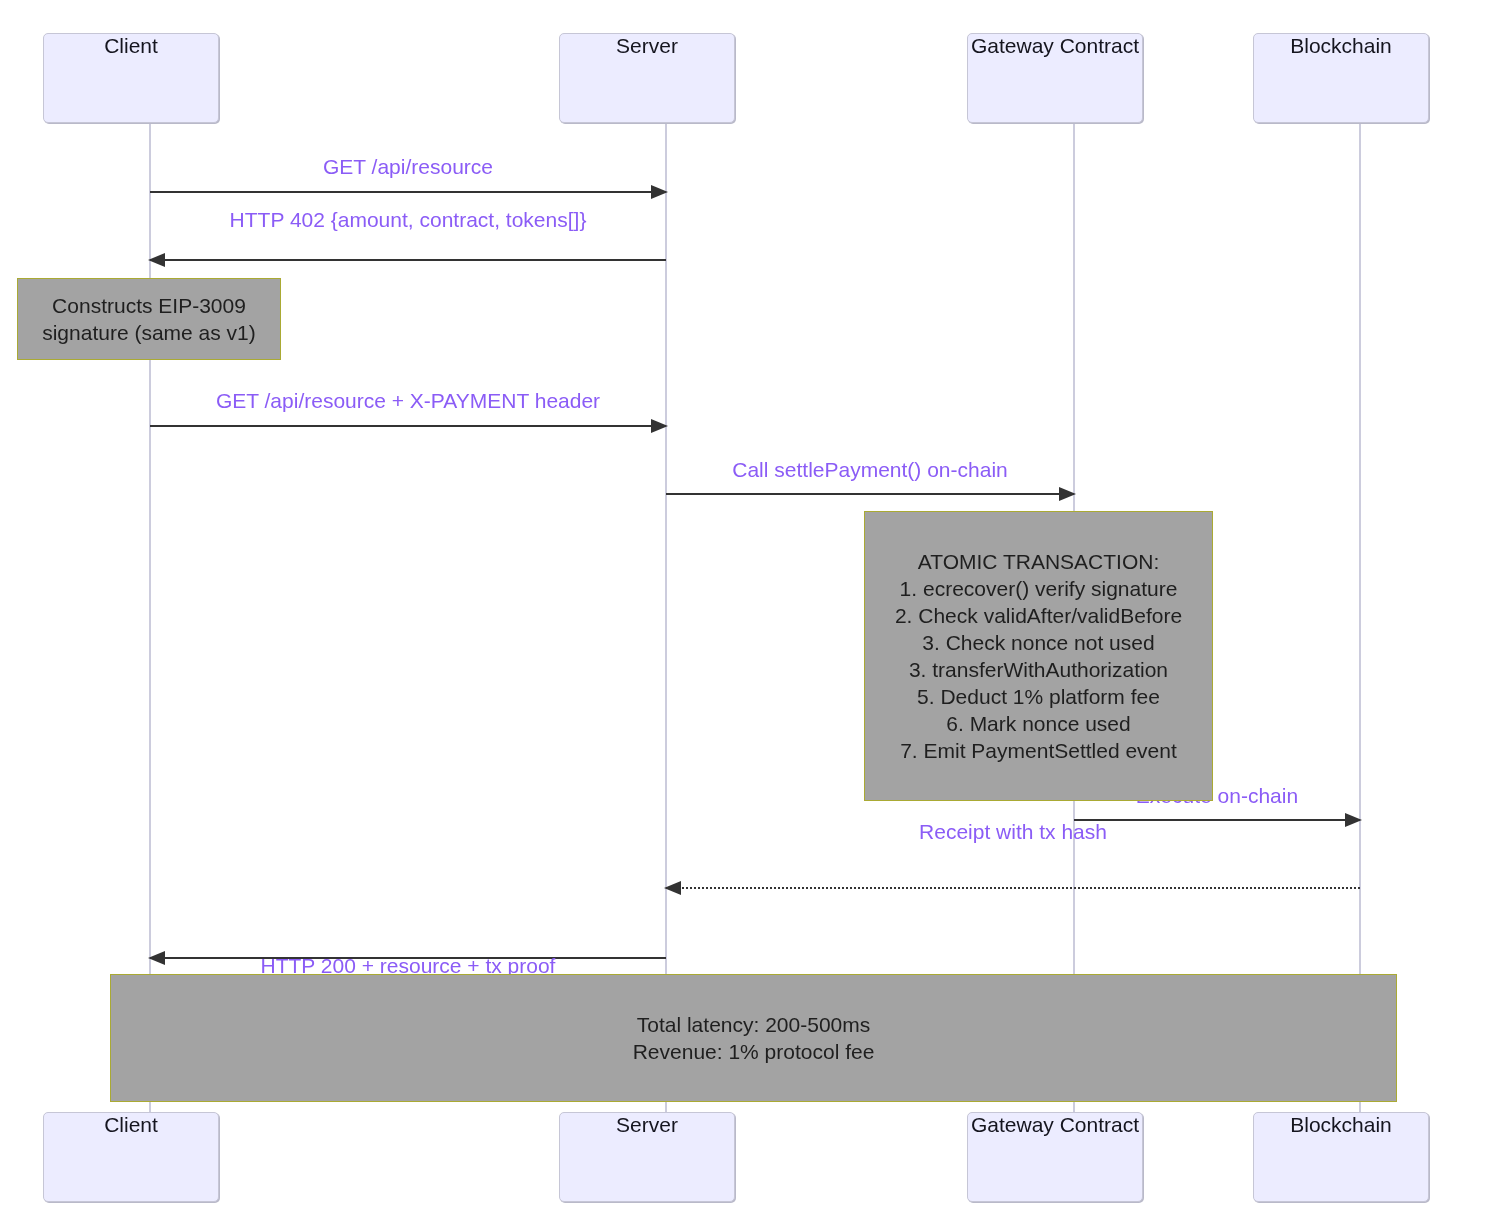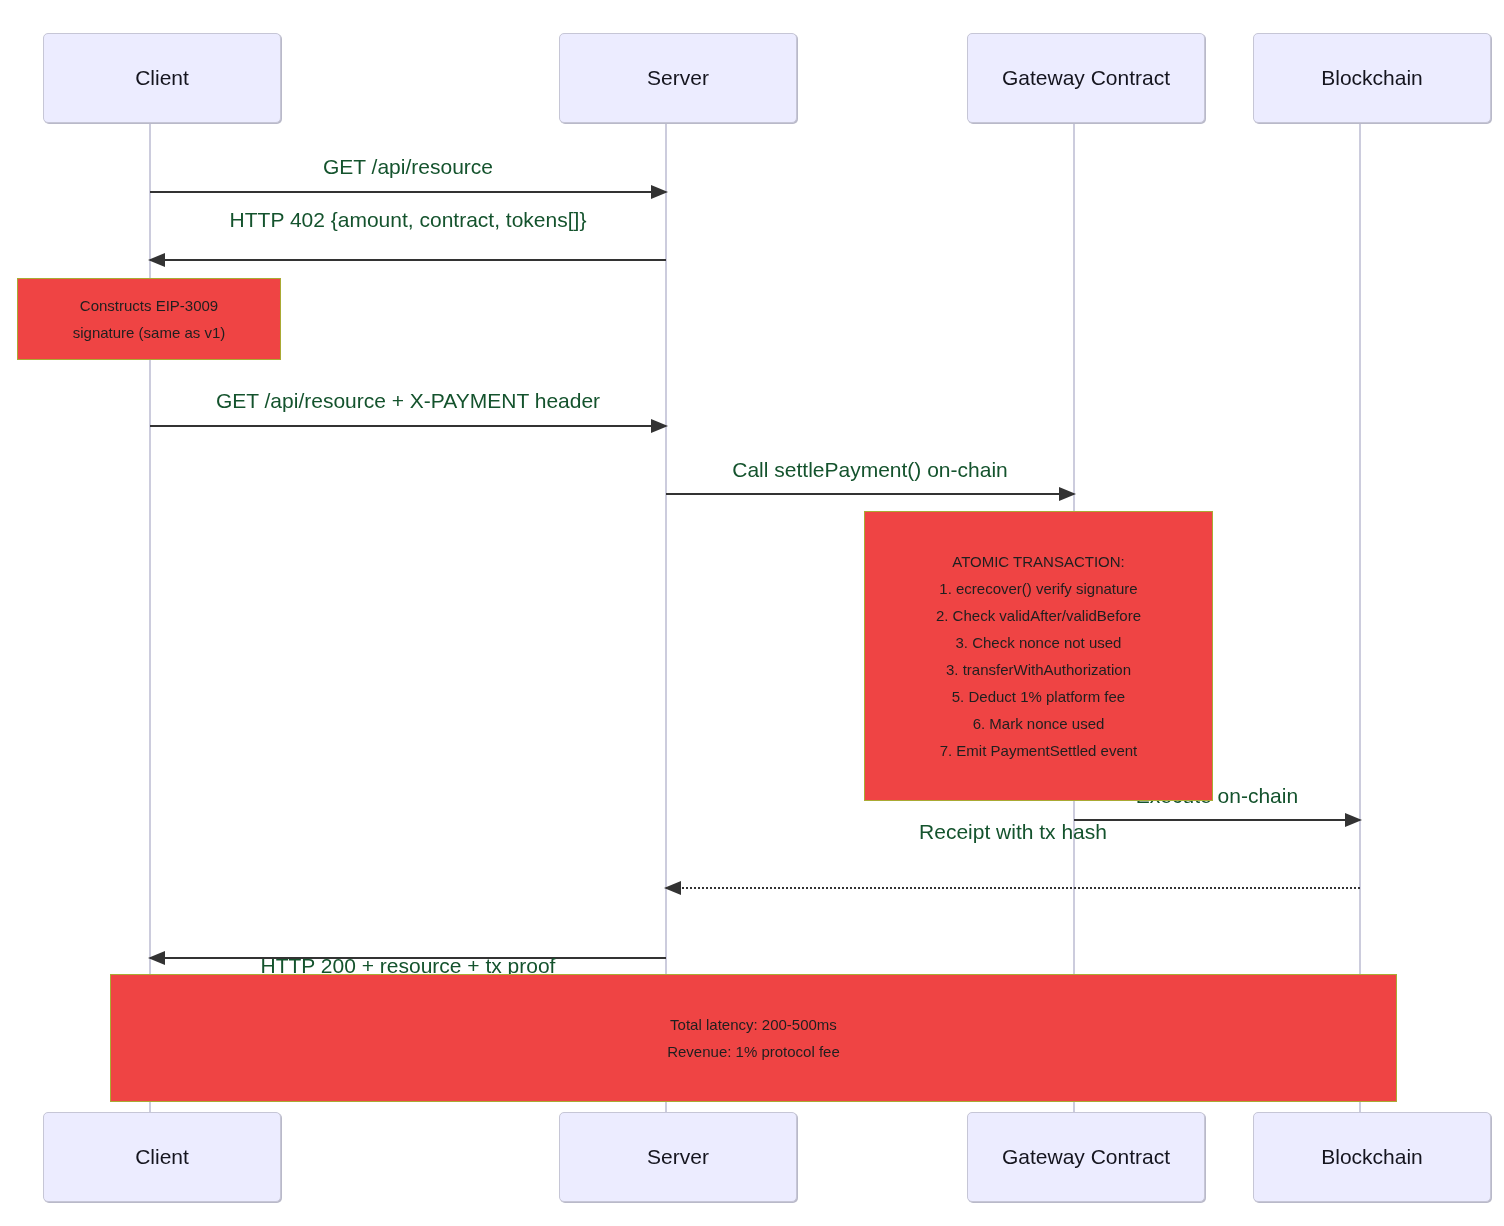--- a/index.html
+++ b/index.html
@@ -20,27 +20,26 @@
     top: 123px;
     width: 2px;
     height: 989px;
     background: #ccccdd;
     z-index: 1;
   }
 
   
   .actor {
     position: absolute;
-    width: 238px;
+    width: 176px;
     height: 90px;
     background: #ECECFF;
     border: 1px solid #c6c6d6;
     border-radius: 5px;
     display: flex;
-    align-items: center;
     justify-content: center;
     font-size: 21px;
     color: #15151f;
     z-index: 4;
     box-shadow: 1px 1px 0 0 #b9b9c9;
   }
   .actor.top { top: 33px; }
   .actor.bottom { top: 1112px; }
 
   
@@ -67,35 +66,35 @@
     left: -2px;
     border-right: 17px solid #333333;
   }
 
   
   .msg-label {
     position: absolute;
     transform: translateX(-50%);
     white-space: nowrap;
     font-size: 21px;
-    color: #14532d;
+    color: #8b5cf6;
     z-index: 3;
   }
 
   
   .note {
     position: absolute;
-    background: #ef4444;
+    background: #a3a3a3;
     border: 1px solid #aaaa33;
     display: flex;
     flex-direction: column;
     align-items: center;
     justify-content: center;
     text-align: center;
-    font-size: 15px;
+    font-size: 21px;
     line-height: 27px;
     color: #1f1f1f;
     z-index: 5;
   }
   .note div { white-space: nowrap; }
 </style>
 </head>
 <body>
 
 <div class="canvas">

